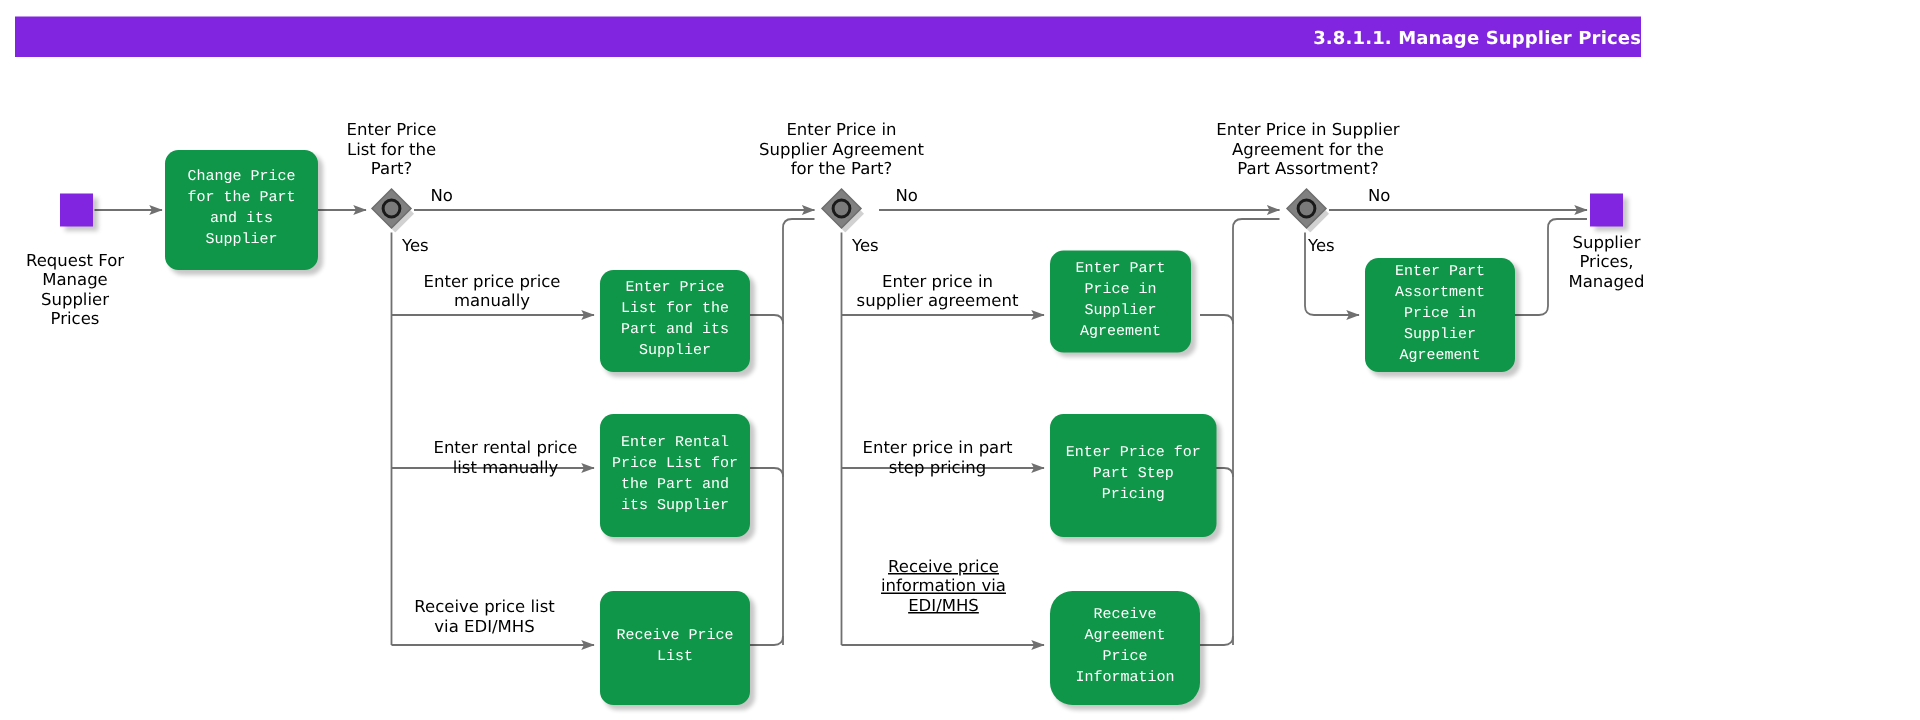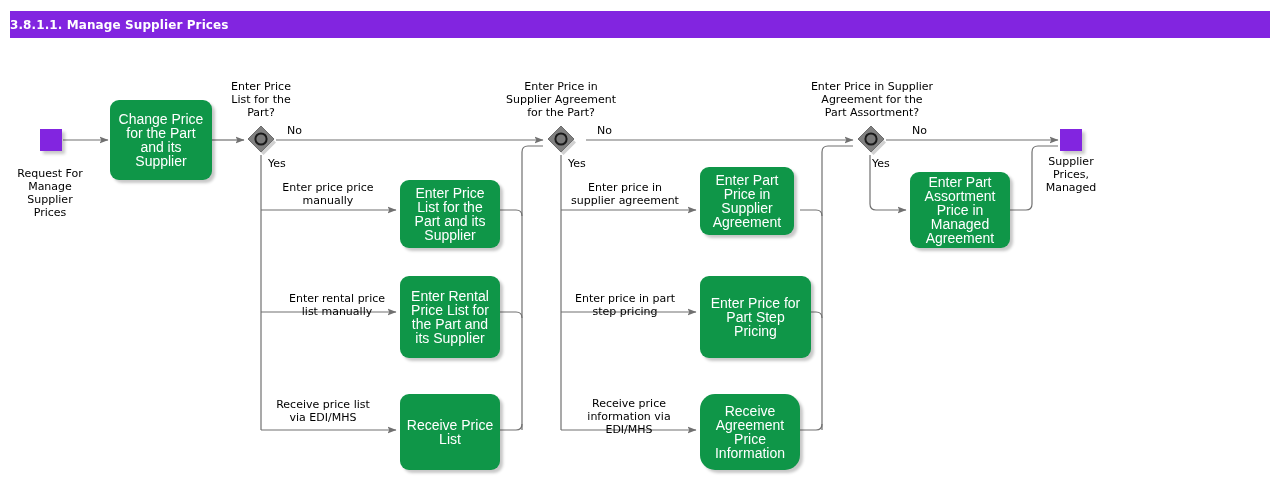--- a/index.html
+++ b/index.html
@@ -17,53 +17,53 @@
   #canvas {
     position: absolute;
     left: 0; top: 0;
     width: 1280px;
     height: 480px;
   }
   .title-bar {
     position: absolute;
     left: 10px;
     top: 11px;
-    width: 1260px;
+    width: 1084px;
     height: 27px;
     background: #8225e0;
     display: flex;
     align-items: center;
-    justify-content: flex-start;
+    justify-content: flex-end;
     box-sizing: border-box;
   }
   .title-bar .title-text {
     color: #ffffff;
     font-size: 12px;
     font-weight: bold;
     font-family: "DejaVu Sans", sans-serif;
     letter-spacing: 0.1px;
     white-space: nowrap;
   }
   .node {
     position: absolute;
     box-sizing: border-box;
   }
   .task {
     background: #0f9648;
     border-radius: 9px;
     color: #ffffff;
-    font-size: 14px;
+    font-size: 10px;
     line-height: 14px;
     display: flex;
     align-items: center;
     justify-content: center;
     text-align: center;
     padding: 4px 6px;
     box-shadow: 3px 3px 3px rgba(0,0,0,0.22);
-    font-family: Liberation Sans, sans-serif;
+    font-family: Liberation Mono, monospace;
   }
   .event {
     width: 22px;
     height: 22px;
     background: #8225e0;
     box-shadow: 3px 3px 3px rgba(0,0,0,0.22);
   }
   .event-label, .gateway-label, .edge-label {
     position: absolute;
     font-size: 11px;
@@ -193,39 +193,39 @@
 supplier agreement</div>
 <div class="node task" style="left:700px; top:167px; width:94px; height:68px;">Enter Part Price
 in Supplier
 Agreement</div>
 
 <div class="edge-label" style="left:562px; top:292px; width:126px;">Enter price in part
 step pricing</div>
 <div class="node task" style="left:700px; top:276px; width:111px; height:82px;">Enter Price for
 Part Step Pricing</div>
 
-<div class="edge-label" style="left:566px; top:397px; width:126px;">Receive price
+<div class="edge-label" style="left:566px; top:371px; width:126px;text-decoration:underline;">Receive price
 information via
 EDI/MHS</div>
 <div class="node task" style="left:700px; top:394px; width:100px; height:76px;border-radius:15px;">Receive
 Agreement Price
 Information</div>
 
 <svg class="gateway" style="left:856px; top:125px;" viewBox="0 0 30 30">
   <polygon points="15,2.5 27.5,15 15,27.5 2.5,15" fill="#9a9a9a" opacity="0.45" transform="translate(2.5,2.5)"></polygon>
   <polygon points="15,1 28,14 15,27 2,14" fill="#808080" stroke="#6d6d6d" stroke-width="1"></polygon>
   <circle cx="15" cy="14" r="5.6" fill="#7a7a7a" stroke="#1a1a1a" stroke-width="2"></circle>
 </svg>
 <div class="gateway-label" style="left:784px; top:80px; width:176px;">Enter Price in Supplier
 Agreement for the
 Part Assortment?</div>
 <div class="branch-label" style="left:912px; top:124px;">No</div>
 <div class="branch-label" style="left:872px; top:157px;">Yes</div>
 
 <div class="node task" style="left:910px; top:172px; width:100px; height:76px;">Enter Part
 Assortment
-Price in Managed
+Price in Supplier
 Agreement</div>
 
 <div class="node event" style="left:1060px; top:129px;"></div>
 <div class="event-label" style="left:1022px; top:155px; width:98px;">Supplier
 Prices,
 Managed</div>
 
 </body></html>

